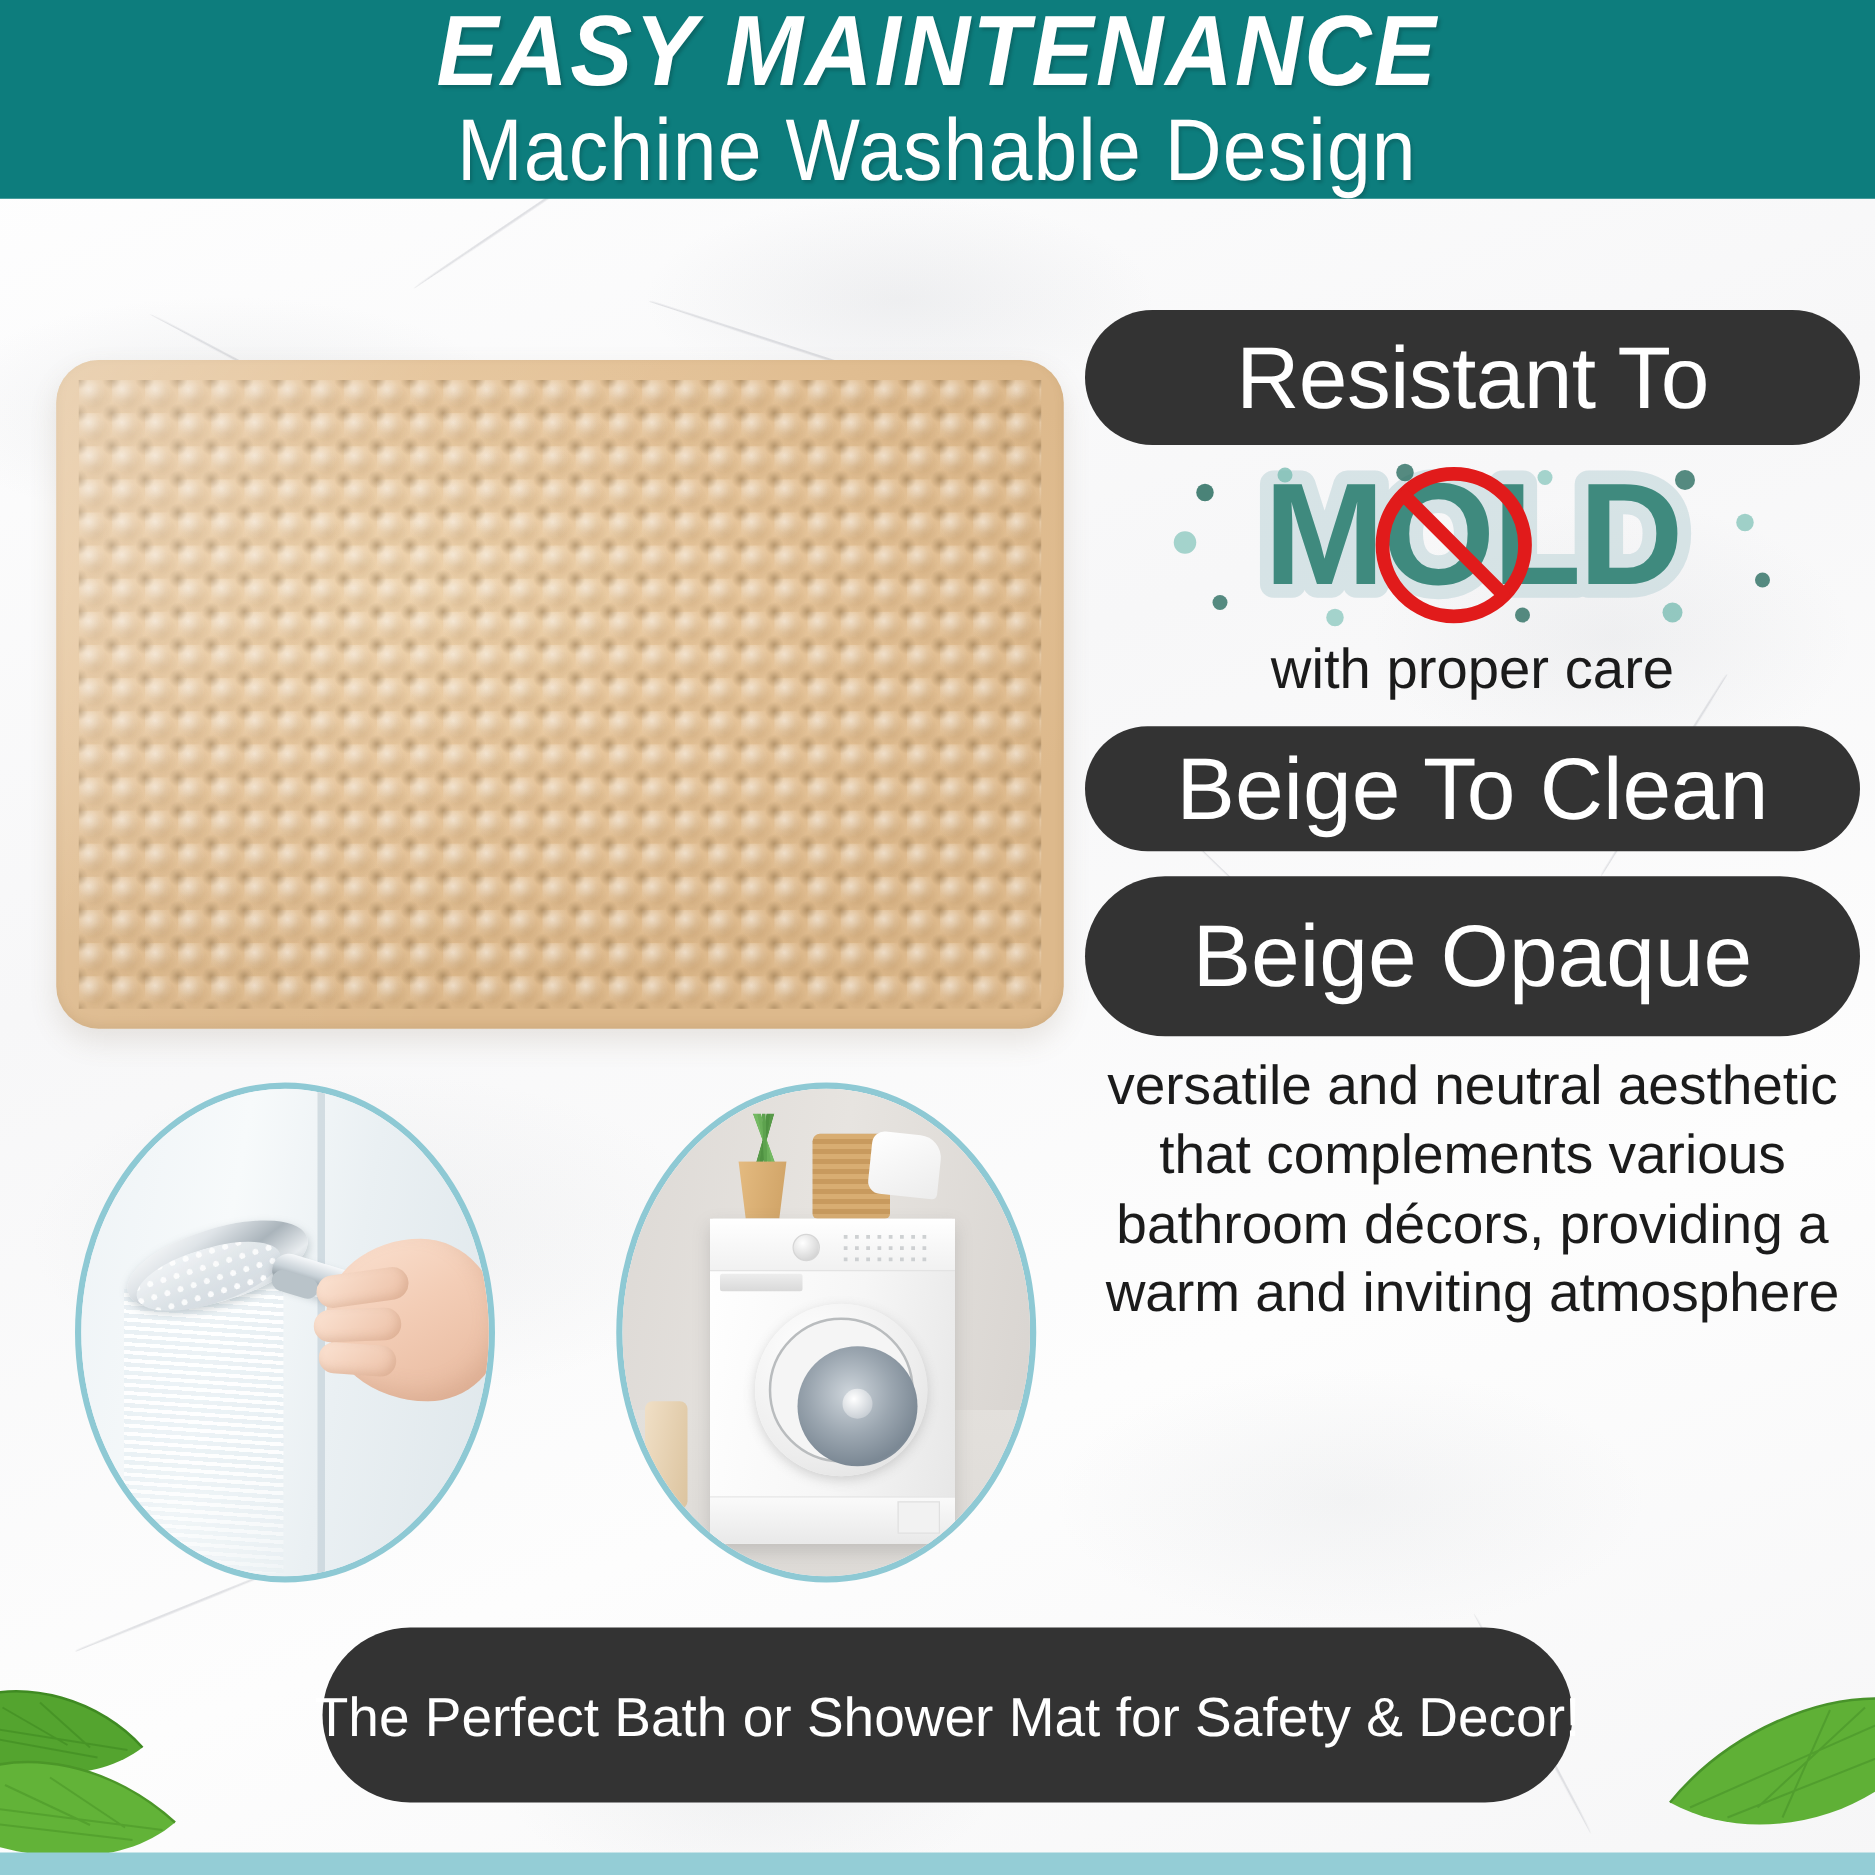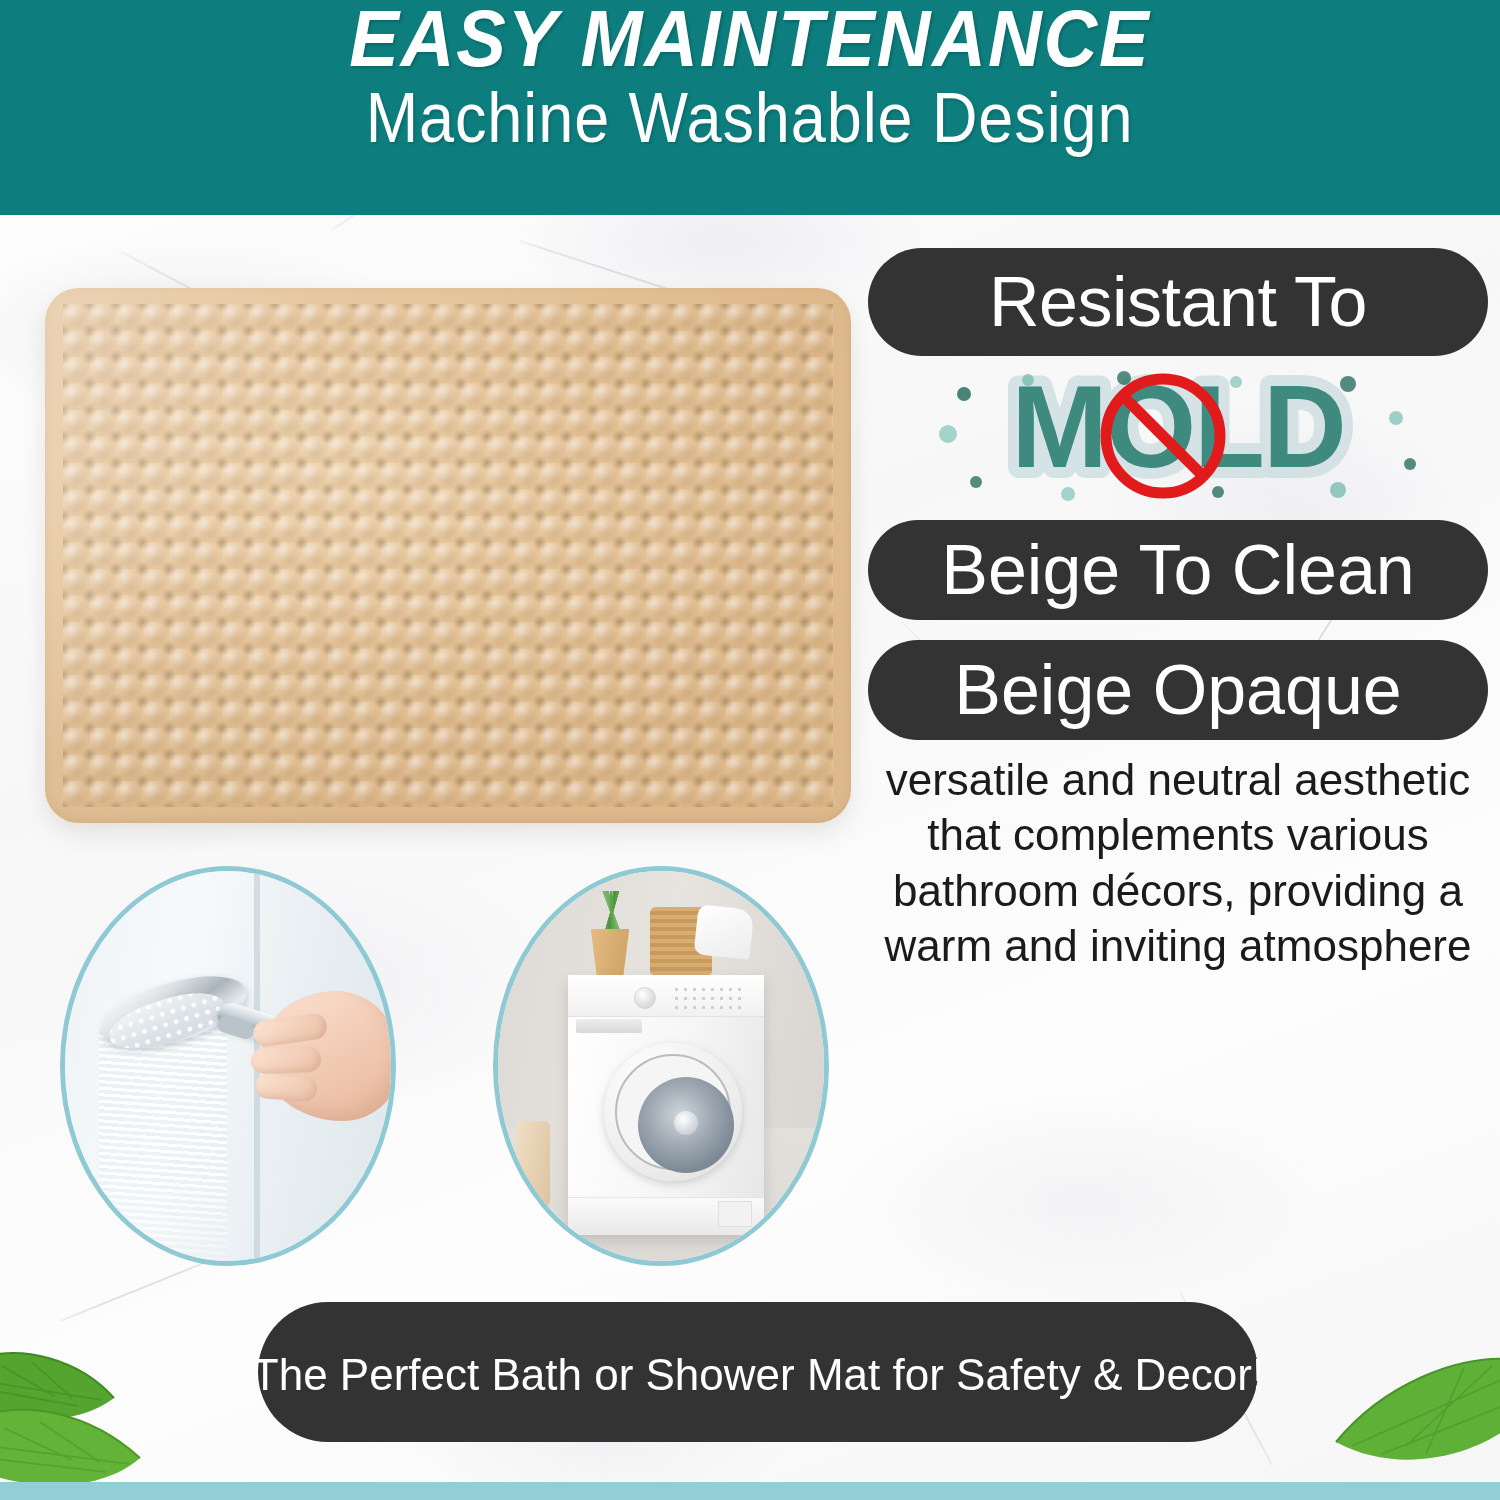--- a/index.html
+++ b/index.html
@@ -38,25 +38,25 @@
     transform-origin: 0 0;
     border-radius: 50%;
     filter: blur(0.6px);
   }
 
   
   .header {
     position: absolute;
     left: 0; top: 0;
     width: 1500px;
-    height: 215px;
+    height: 159px;
     display: flex;
     flex-direction: column;
     align-items: center;
-    justify-content: flex-start;
+    justify-content: center;
     overflow: hidden;
   }
   .header-title {
     color: #ffffff;
     font-weight: 700;
     font-style: italic;
     font-size: 80px;
     line-height: 0.98;
     letter-spacing: 2px;
     transform: scaleX(0.93);
@@ -253,21 +253,21 @@
     text-align: center;
     font-weight: 400;
     white-space: nowrap;
     display: flex;
     align-items: center;
     justify-content: center;
     overflow: hidden;
   }
   #pill-resistant { height: 108px; font-size: 70px; letter-spacing: -0.5px; }
   #pill-easyclean { height: 100px; font-size: 70px; margin-top: 18px; }
-  #pill-beige     { height: 100px; font-size: 70px; margin-top: 20px; }
+  #pill-beige     { height: 128px; font-size: 70px; margin-top: 20px; }
 
   .caption {
     text-align: center;
     color: #1b1b1b;
     font-size: 42px;
     line-height: 1.22;
     margin-top: 12px;
     padding: 0 4px;
   }
   #caption-mold { margin-top: 6px; font-size: 45px; }
@@ -434,20 +434,21 @@
         <circle cx="300" cy="128" r="6" fill="#2c6e62" opacity="0.8"></circle>
         <circle cx="150" cy="130" r="7" fill="#8fc9c0" opacity="0.8"></circle>
 
         <g>
           <circle cx="245" cy="72" r="57" fill="none" stroke="#e11b1b" stroke-width="11"></circle>
           <line x1="206" y1="33" x2="284" y2="111" stroke="#e11b1b" stroke-width="11" stroke-linecap="round"></line>
         </g>
       </svg>
     </div>
 
+    <div class="caption" id="caption-mold">with proper care</div>
 
     <div class="pill" id="pill-easyclean">Beige To Clean</div>
 
 
     <div class="pill" id="pill-beige">Beige Opaque</div>
 
     <div class="caption" id="caption-beige">versatile and neutral aesthetic that complements various bathroom décors, providing a warm and inviting atmosphere</div>
   </div>
 
   <div class="bottom-banner">

